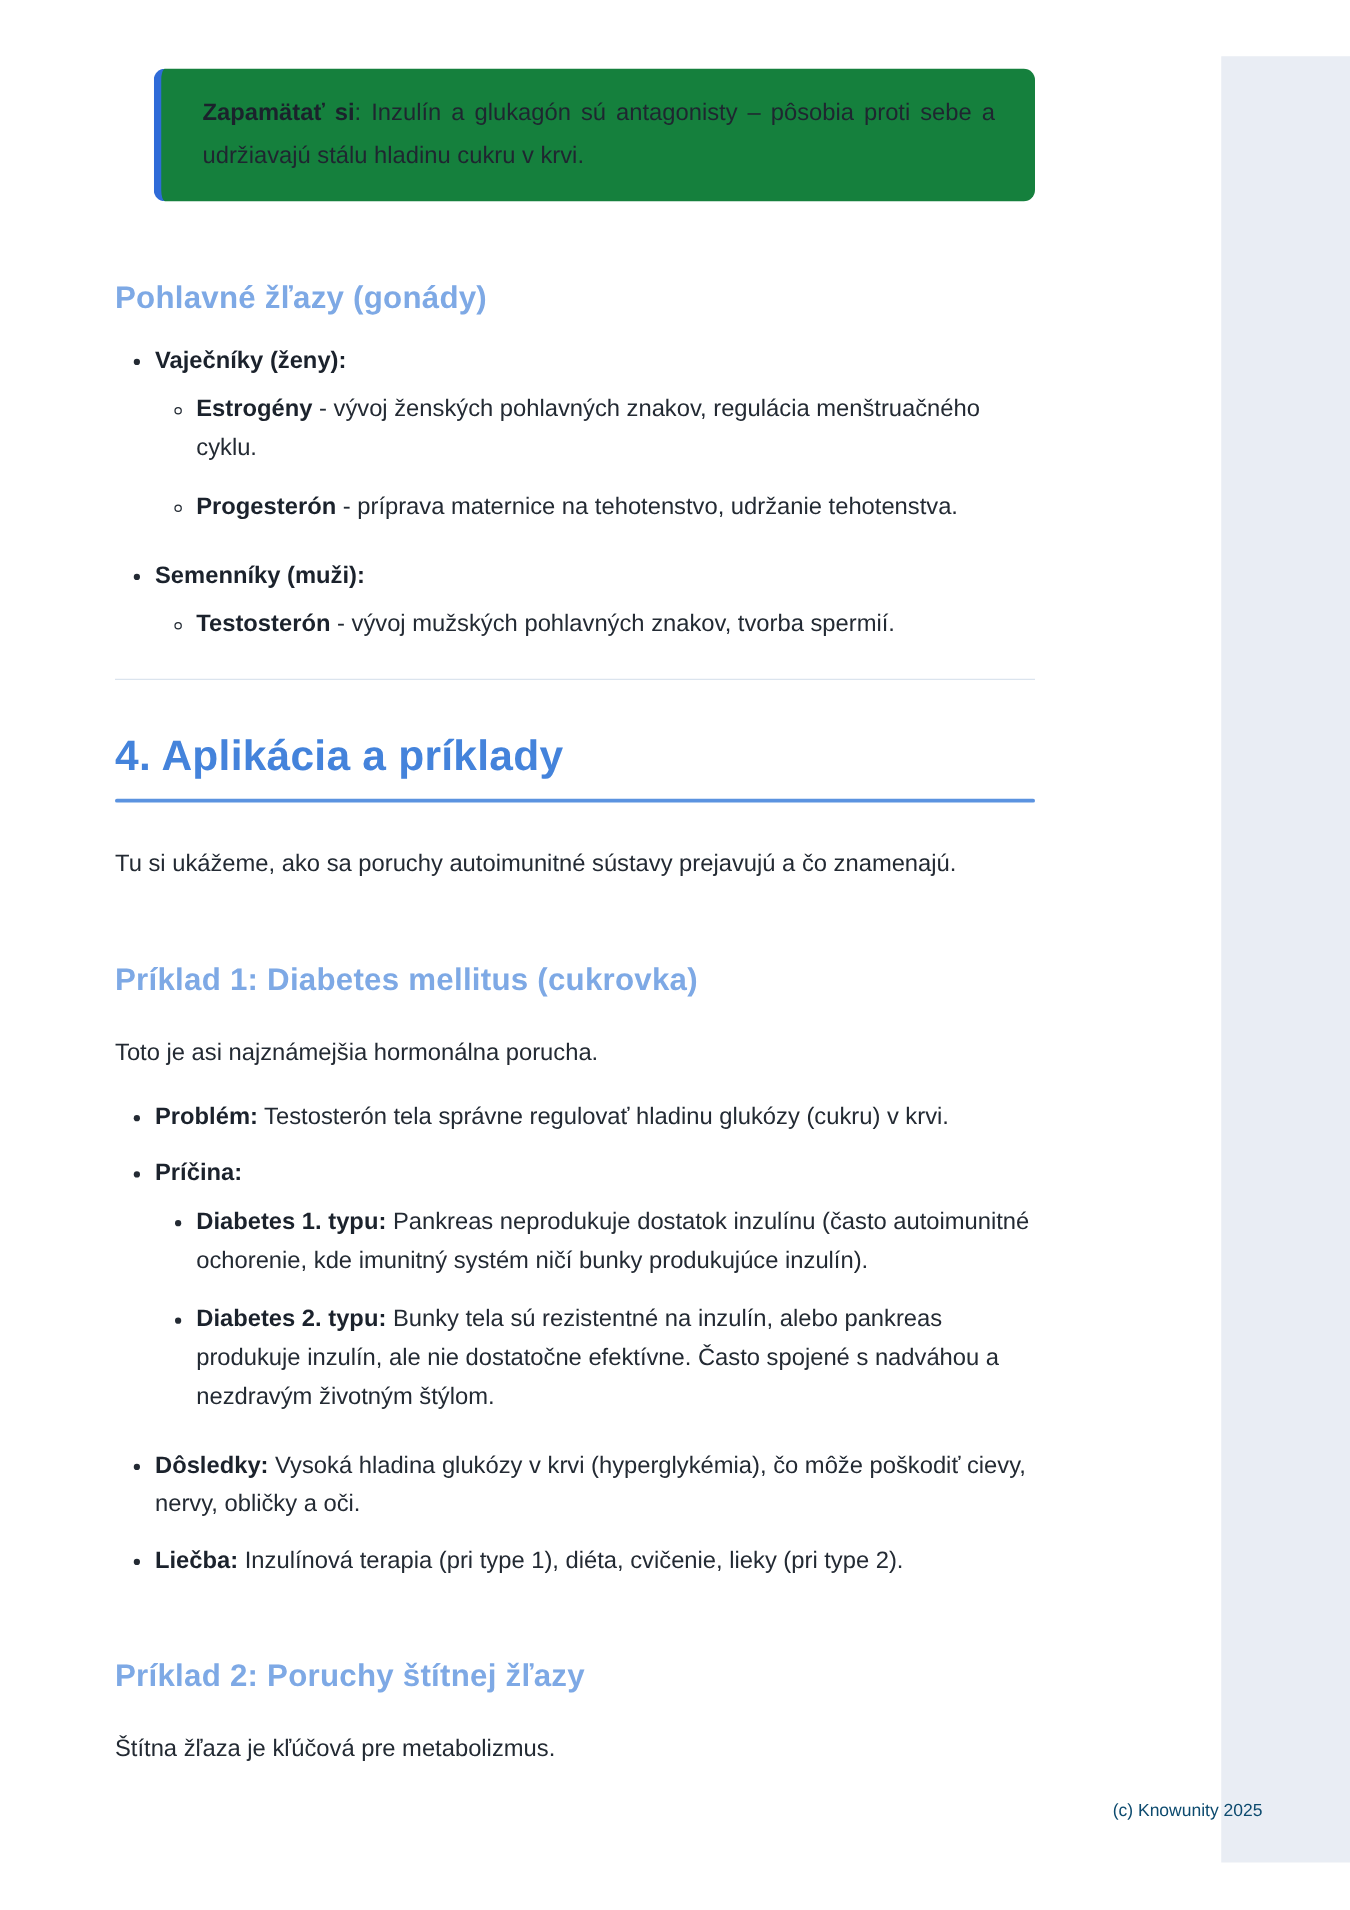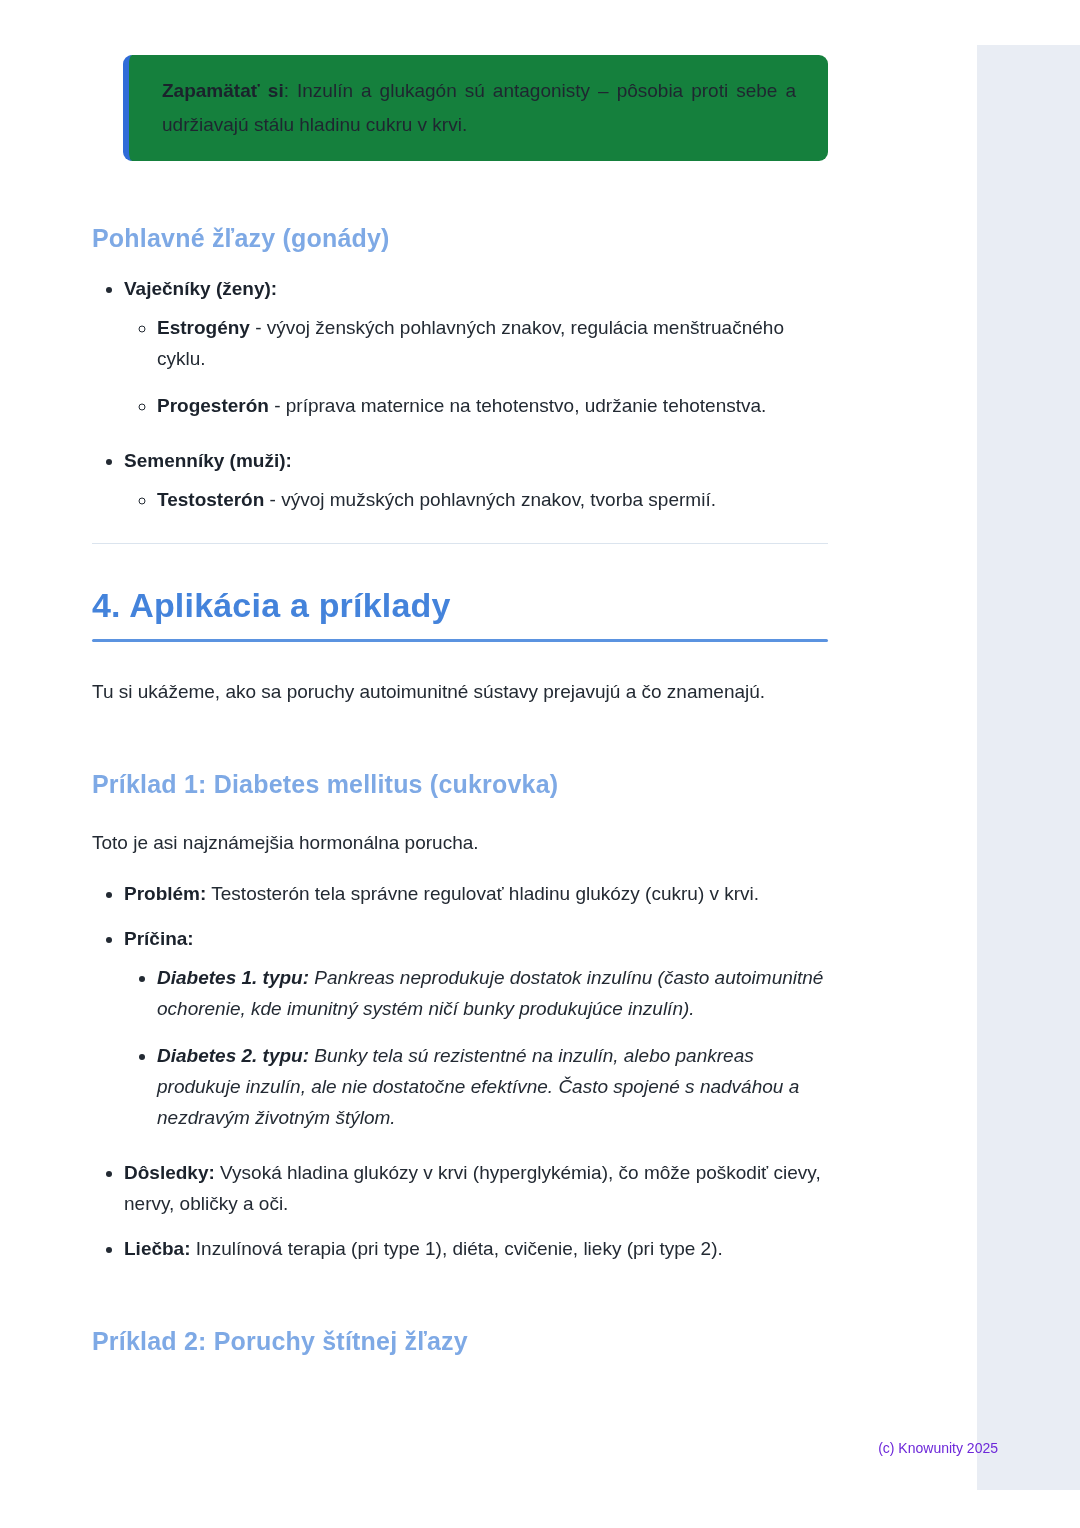--- a/index.html
+++ b/index.html
@@ -38,39 +38,39 @@
     list-style:disc; padding-left:32px;
     margin-top:20px; font-size:19px; line-height:31px;
   }
   ul.lvl1 > li { margin-bottom:14px; }
   ul.lvl1 > li:last-child { margin-bottom:0; }
   ul.lvl1 > li.gap { margin-bottom:24px; }
   ul.lvl2-circle {
     list-style:circle; padding-left:33px; margin-top:8px;
   }
   ul.lvl2-disc {
-    list-style:disc; padding-left:33px; margin-top:8px;font-style:italic;
+    list-style:disc; padding-left:33px; margin-top:8px;
   }
   ul.lvl2-circle > li, ul.lvl2-disc > li { margin-bottom:16px; }
   ul.lvl2-circle > li:last-child, ul.lvl2-disc > li:last-child { margin-bottom:0; }
   hr.divider {
     border:none; border-top:1px solid #dbe4ee; margin-top:28px;
   }
   .h2 {
     color:#4483db; font-size:34px; font-weight:800;
     margin-top:42px; letter-spacing:0.2px;
   }
   .h2-rule {
     height:3px; background:#5b93e0; border-radius:2px; margin-top:14px;
   }
   .intro-after-rule { margin-top:34px; }
   .list-after { margin-top:26px; }
   .watermark {
-    position:absolute; top:1440px; right:82px;
-    font-size:14px; color:#6d28d9;
+    position:absolute; top:1440px; right:70px;
+    font-size:14px; color:#0c4a6e;
   }
 </style>
 </head>
 <body>
 
 <div class="page-edge"></div>
 
 <div class="content">
 
   <div class="callout">
@@ -130,17 +130,18 @@
     <li>
       <span class="bold">Dôsledky:</span><span> Vysoká hladina glukózy v krvi (hyperglykémia), čo môže poškodiť cievy, nervy, obličky a oči.</span>
     </li>
     <li>
       <span class="bold">Liečba:</span><span> Inzulínová terapia (pri type 1), diéta, cvičenie, lieky (pri type 2).</span>
     </li>
   </ul>
 
   <div class="h3">Príklad 2: Poruchy štítnej žľazy</div>
 
+  <div class="para">Štítna žľaza je kľúčová pre metabolizmus.</div>
 
 
 </div>
 
 <div class="watermark">(c) Knowunity 2025</div>
 
 </body></html>

